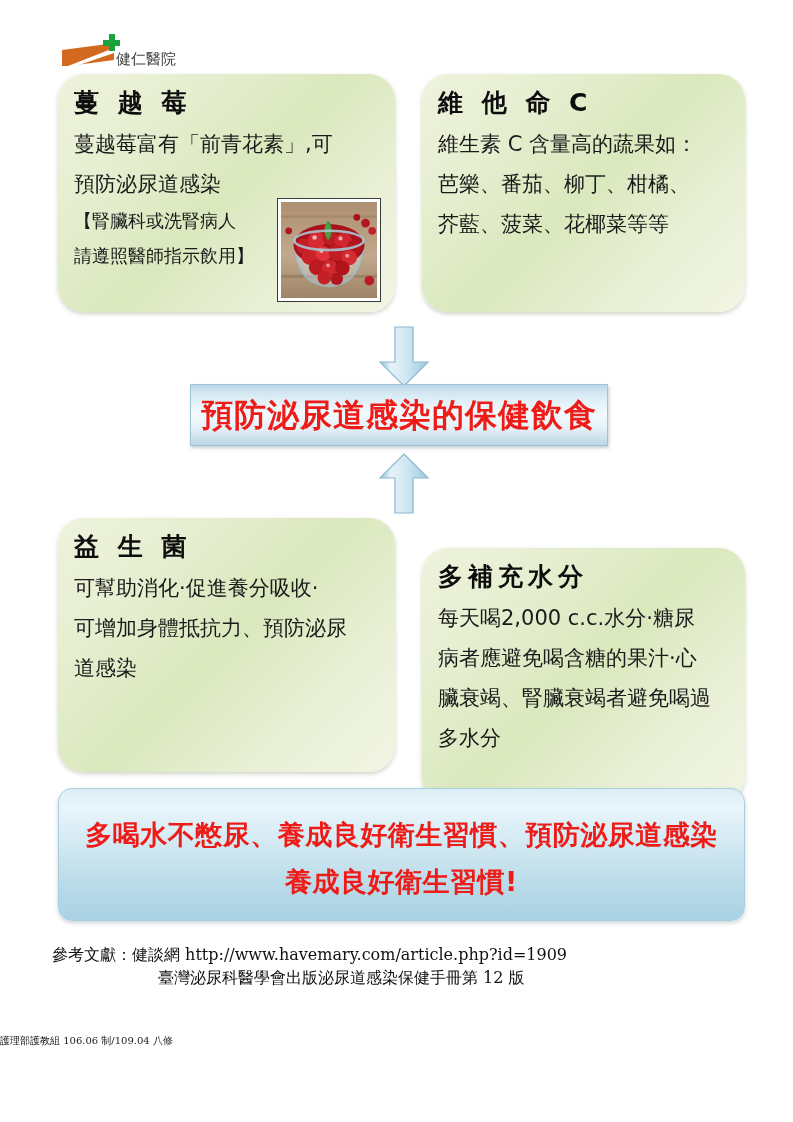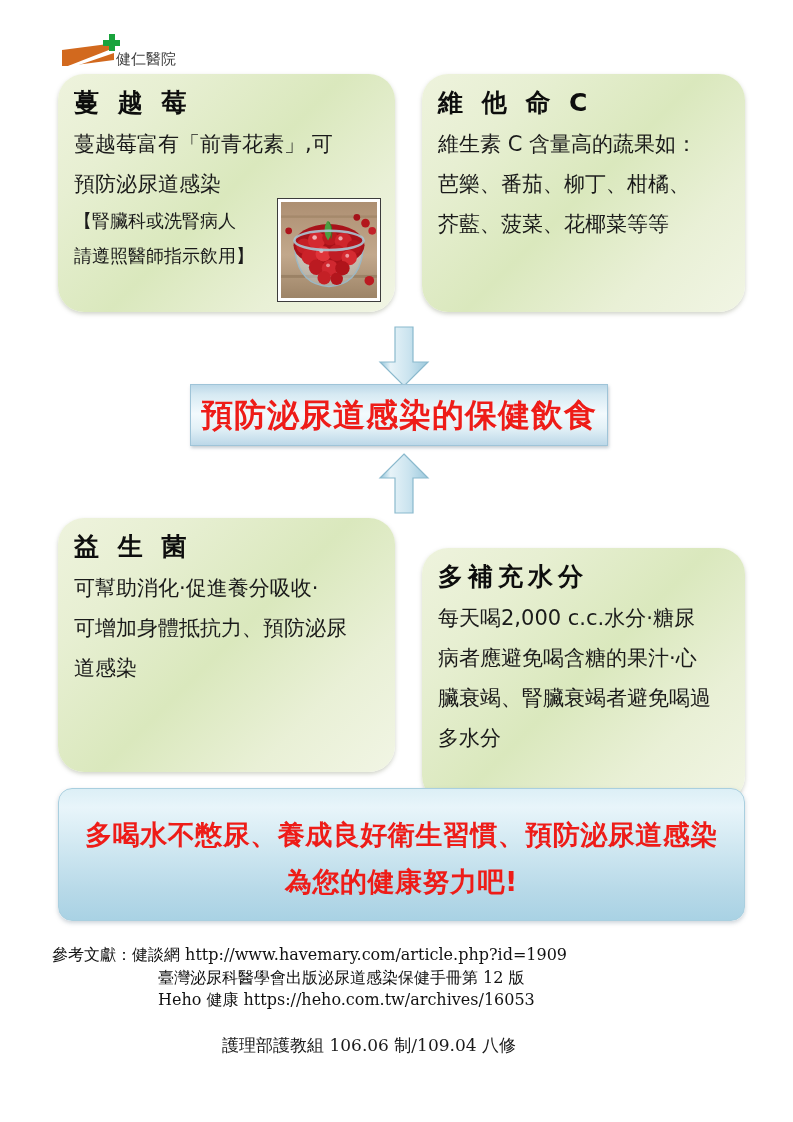--- a/index.html
+++ b/index.html
@@ -216,23 +216,23 @@
   }
   #references .ref-line { display: block; white-space: nowrap; }
   #references .ref-indent { padding-left: 106px; }
 
   
   #footer-credit {
     position: absolute;
     left: 0;
     top: 1034px;
     width: 738px;
-    text-align: center;
+    text-align: left;
     font-family: "DejaVu Serif", "Liberation Serif", serif;
-    font-size: 17px;
+    font-size: 10px;
     color: #1a1a1a;
     white-space: nowrap;
   }
 </style>
 </head>
 <body>
 
 <div id="logo-area">
   <div id="logo-mark">
     <svg id="logo-swoosh" viewBox="0 0 52 22">
@@ -361,22 +361,21 @@
   <div class="card-body">
     <span class="ln">每天喝2,000 c.c.水分‧糖尿</span>
     <span class="ln">病者應避免喝含糖的果汁‧心</span>
     <span class="ln">臟衰竭、腎臟衰竭者避免喝過</span>
     <span class="ln">多水分</span>
   </div>
 </div>
 
 <div id="slogan-banner">
   <span class="slogan-line">多喝水不憋尿、養成良好衛生習慣、預防泌尿道感染</span>
-  <span class="slogan-line">為您的健康努力吧!</span>
+  <span class="slogan-line">養成良好衛生習慣!</span>
 </div>
 
 <div id="references">
   <span class="ref-line">參考文獻：健談網 http://www.havemary.com/article.php?id=1909</span>
   <span class="ref-line ref-indent">臺灣泌尿科醫學會出版泌尿道感染保健手冊第 12 版</span>
-  <span class="ref-line ref-indent">Heho 健康  https://heho.com.tw/archives/16053</span>
 </div>
 
 <div id="footer-credit">護理部護教組 106.06 制/109.04 八修</div>
 
 </body></html>

